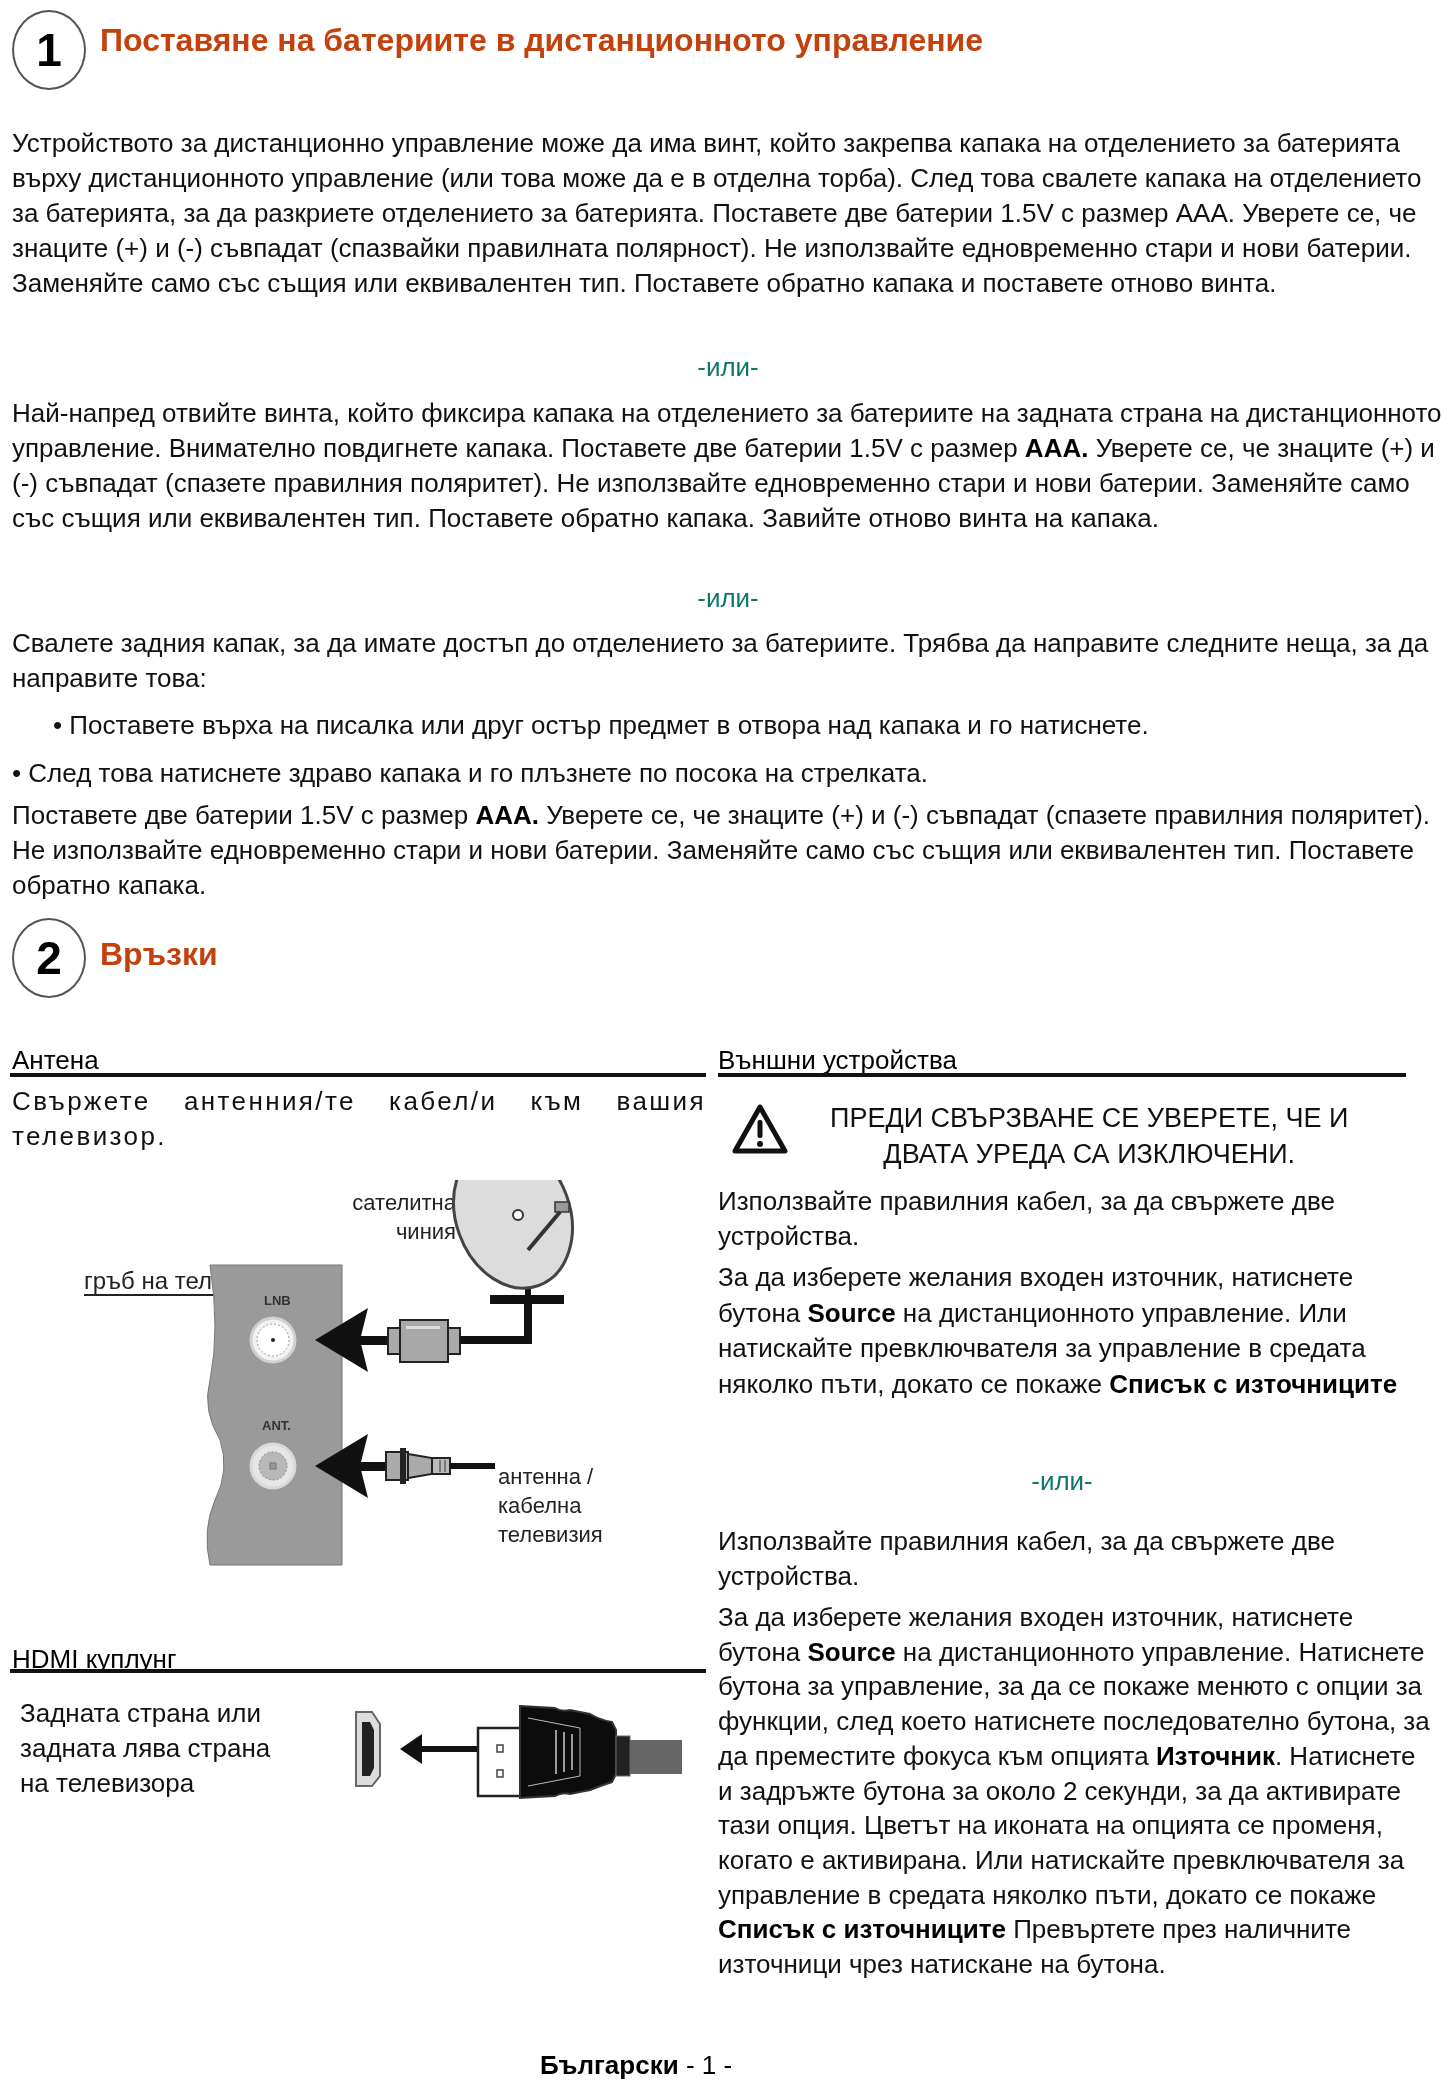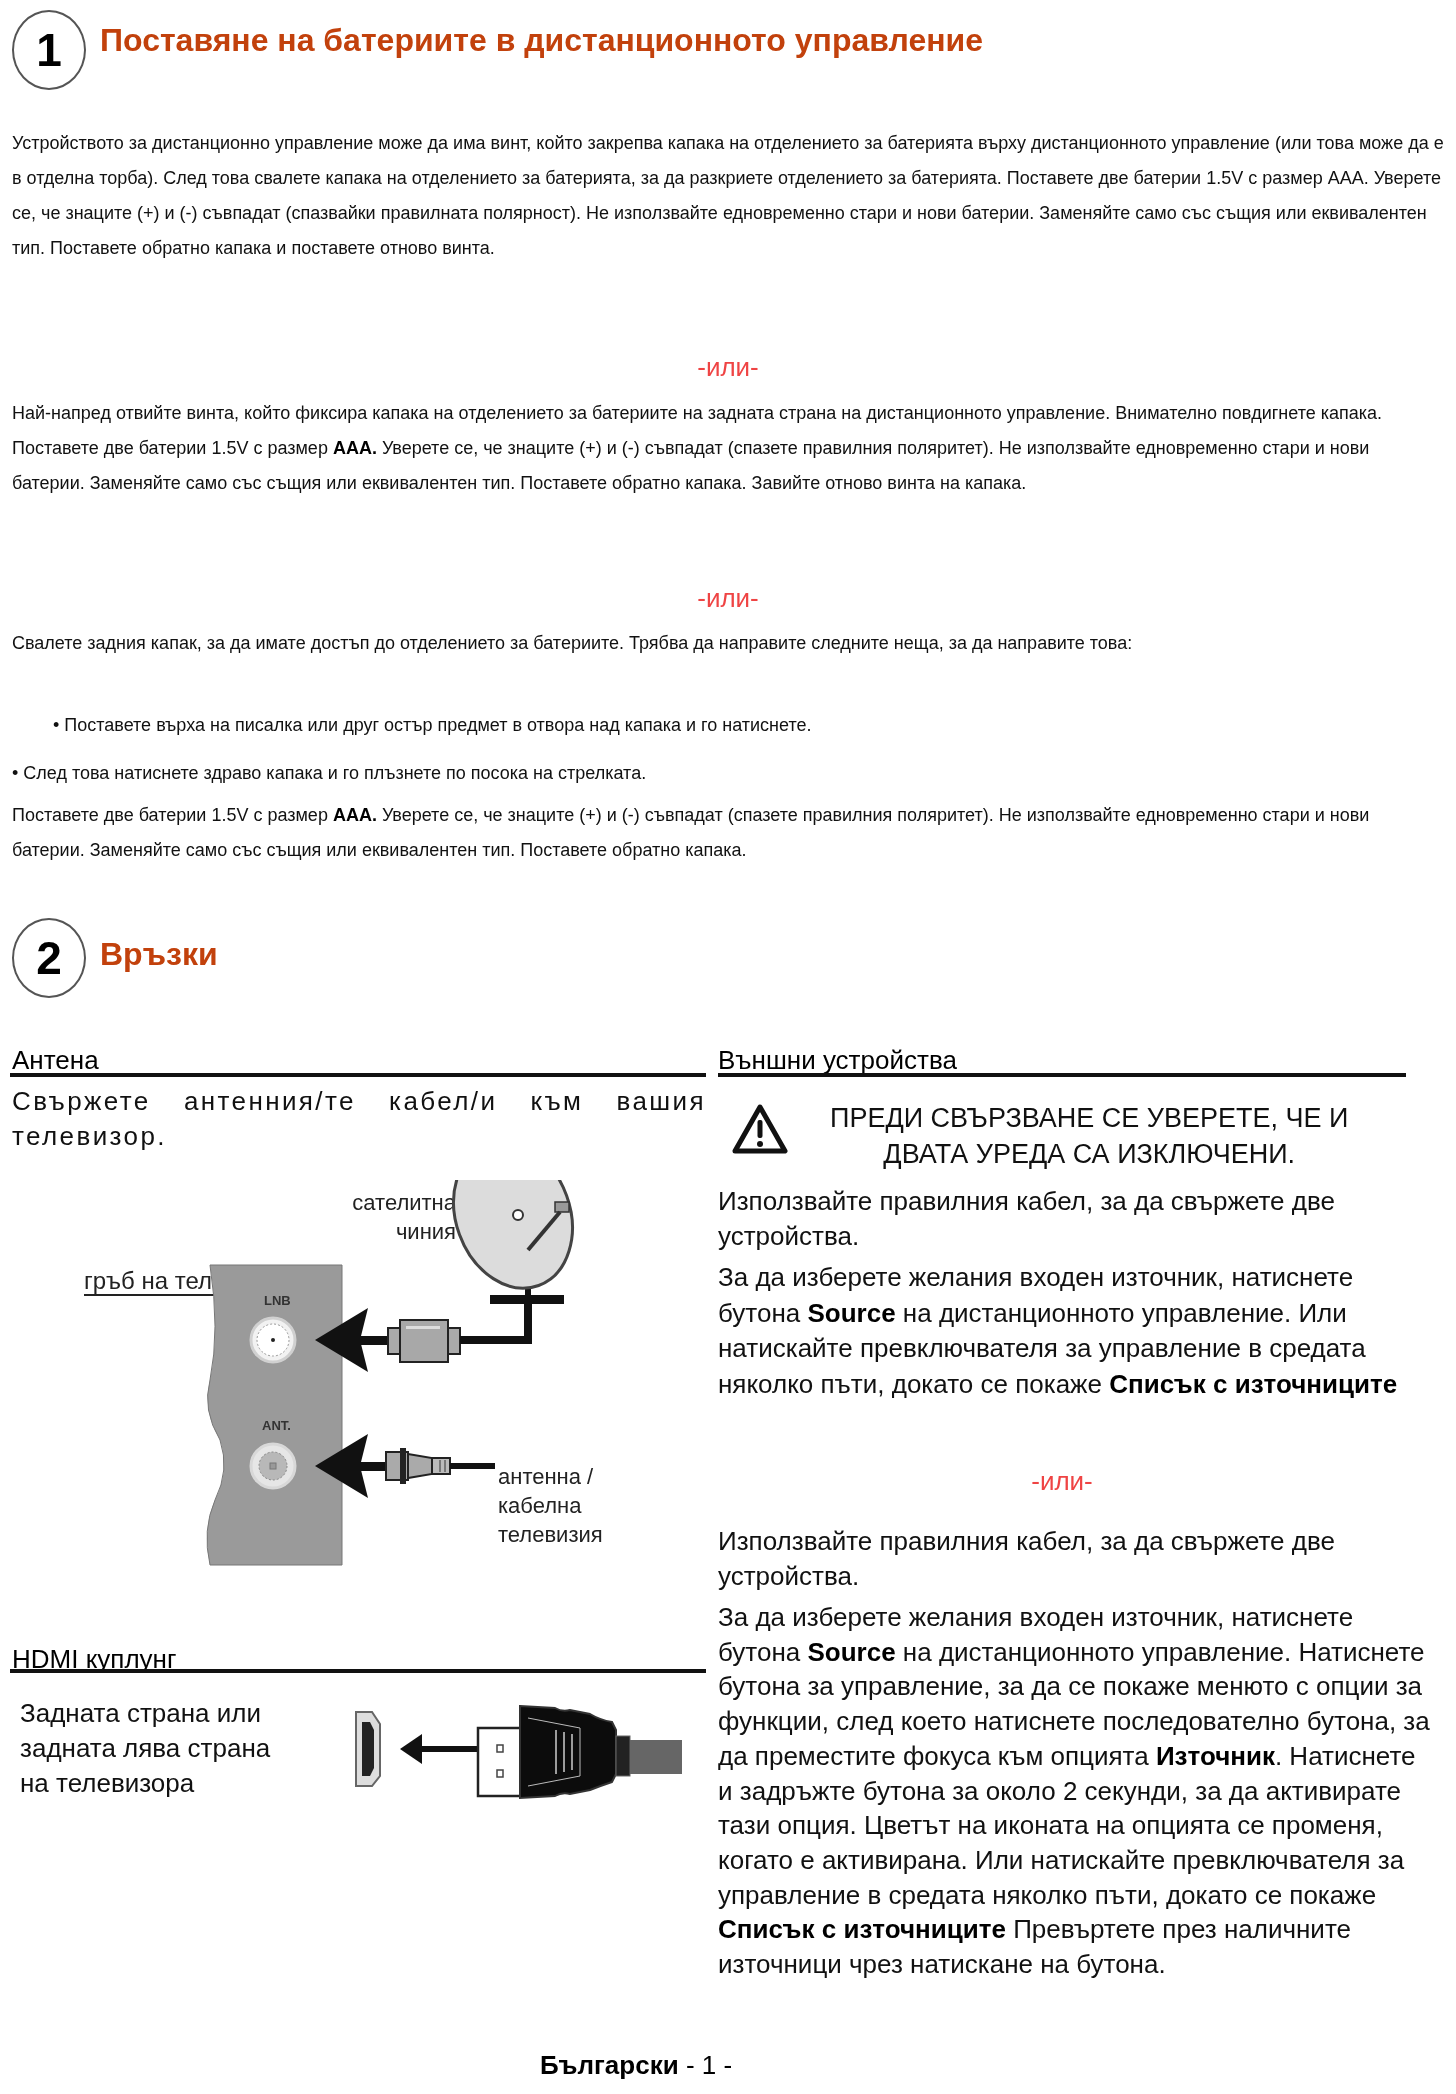--- a/index.html
+++ b/index.html
@@ -8,22 +8,22 @@
       font-family: "Liberation Sans", sans-serif; color: #111111;
     }
     .abs { position: absolute; }
     .sec-circle {
       position: absolute; width: 74px; height: 80px; border: 2px solid #555;
       border-radius: 50%; box-sizing: border-box;
       display: flex; align-items: center; justify-content: center;
       font-size: 46px; font-weight: bold; color: #000;
     }
     .sec-title { position: absolute; font-size: 32px; font-weight: bold; color: #c2410c; }
-    .para { position: absolute; left: 12px; width: 1434px; font-size: 18px; line-height: 35px; color: #111; }
-    .or { position: absolute; font-size: 26px; color: #ef4444; text-align: center; }
+    .para { position: absolute; left: 12px; width: 1434px; font-size: 26px; line-height: 35px; color: #111; }
+    .or { position: absolute; font-size: 26px; color: #0f766e; text-align: center; }
     .sub-head { position: absolute; font-size: 26px; font-weight: normal; color: #000; margin-top: 8px; }
     .rule { position: absolute; height: 4px; background: #111; }
     .col-text { position: absolute; font-size: 26px; line-height: 35px; color: #111; }
     b { font-weight: bold; color: #000; }
     .diagram-label { position: absolute; font-size: 22px; line-height: 29px; color: #222; }
     .footer { position: absolute; left: 0; width: 1272px; top: 2050px; text-align: center; font-size: 26px; color: #000; }
   </style>
 </head>
 <body>
 

